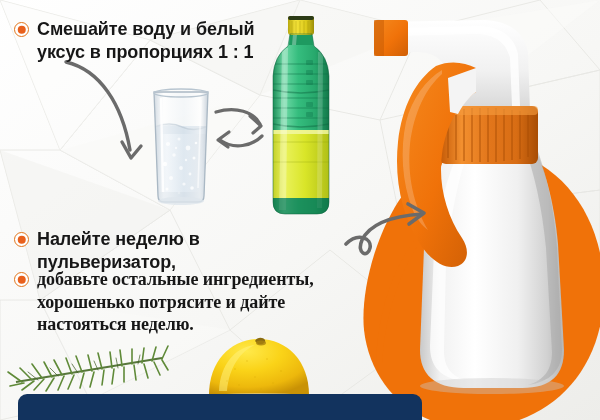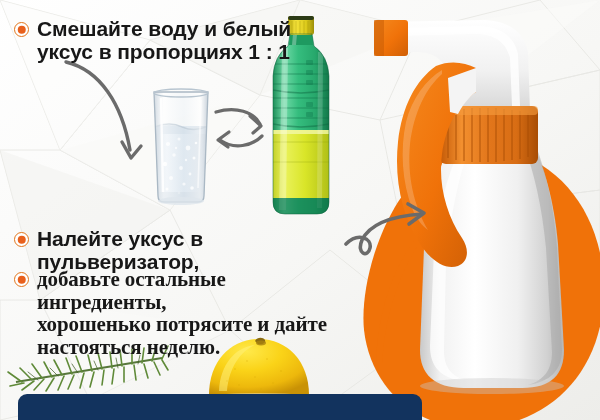--- a/index.html
+++ b/index.html
@@ -63,21 +63,21 @@
     left: 50%;
     top: 50%;
     transform: translate(-50%, -50%);
     width: 8.5px;
     height: 8.5px;
     border-radius: 50%;
     background: #E8601C;
   }
   .bullet-text {
     color: #171717;
-    font-size: 21px;
+    font-size: 18px;
     line-height: 22.5px;
     font-weight: 700;
     letter-spacing: -0.1px;
     white-space: pre-line;
     text-shadow: 0 0 1px rgba(255,255,255,.5);
   }
   #blk1 { left: 14px; top: 18px;  width: 300px; }
   #blk2 { left: 14px; top: 228px; width: 310px; }
   #blk3 { left: 14px; top: 268px; width: 320px; font-family: Liberation Serif, serif; }
 
@@ -480,21 +480,21 @@
   <div class="text-col">
 
     <div class="bullet-block" id="blk1">
       <span class="bullet-dot"></span>
       <span class="bullet-text">Смешайте воду и белый
 уксус в пропорциях 1 : 1</span>
     </div>
 
     <div class="bullet-block" id="blk2">
       <span class="bullet-dot"></span>
-      <span class="bullet-text">Налейте уксус в пульверизатор,</span>
+      <span class="bullet-text">Налейте неделю в пульверизатор,</span>
     </div>
 
     <div class="bullet-block" id="blk3">
       <span class="bullet-dot"></span>
       <span class="bullet-text">добавьте остальные ингредиенты,
 хорошенько потрясите и дайте
 настояться неделю.</span>
     </div>
 
   </div>

